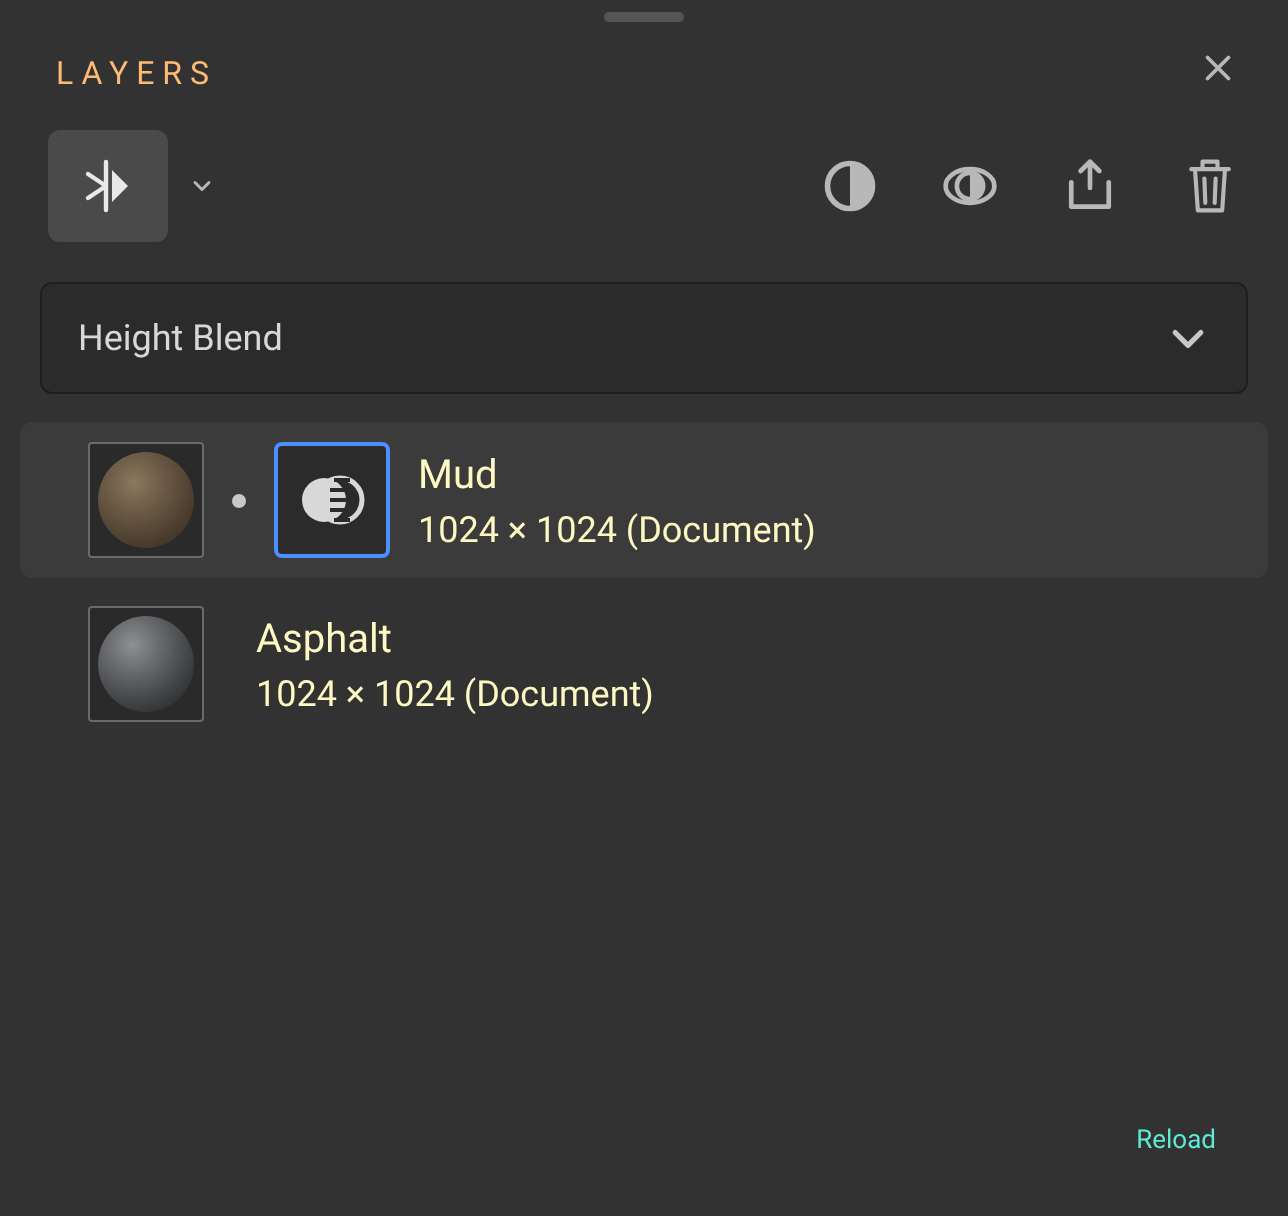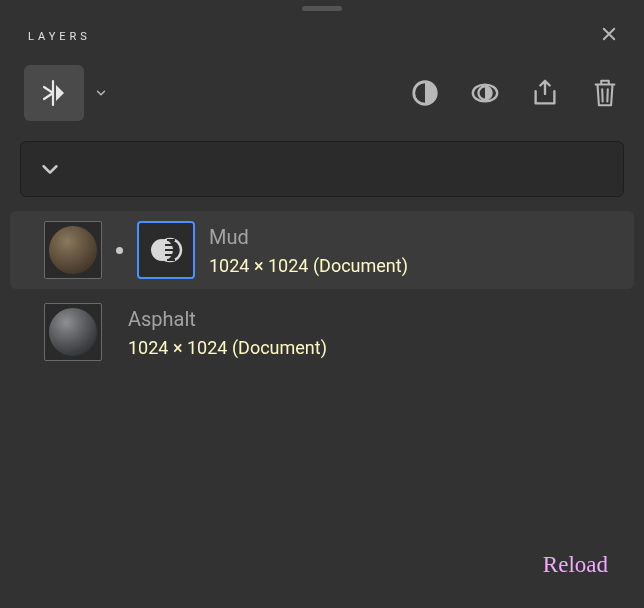--- a/index.html
+++ b/index.html
@@ -1,19 +1,19 @@
 <!DOCTYPE html>
 <html><head>
 <meta charset="utf-8">
 <style>
   * { box-sizing: border-box; }
   html,body { margin:0; padding:0; width:644px; height:608px; background:#323232; font-family:-apple-system,BlinkMacSystemFont,"Segoe UI",Roboto,sans-serif; color:#c8c8c8; overflow:hidden; }
   .handle { width:40px; height:5px; background:#555; border-radius:3px; margin:6px auto 0; }
   .header { display:flex; align-items:center; justify-content:space-between; padding:14px 26px 18px 28px; }
-  .header-title { letter-spacing:4px; font-size:11px; color:#e5e5e5; }
+  .header-title { letter-spacing:4px; font-size:16px; color:#fdba74; }
   .close-x svg { width:18px; height:18px; }
   .toolbar { display:flex; align-items:center; padding:0 24px 14px 24px; }
   .tool-main { width:60px; height:56px; border-radius:6px; background:#4a4a4a; display:flex; align-items:center; justify-content:center; }
   .tool-main svg { width:32px; height:32px; }
   .caret { margin-left:10px; display:flex; align-items:center; }
   .caret svg { width:14px; height:14px; }
   .spacer { flex:1; }
   .tool-icons { display:flex; align-items:center; gap:30px; }
   .tool-icons .ico svg { width:30px; height:30px; display:block; }
   .trash svg { width:26px; height:30px; }
@@ -24,24 +24,24 @@
   .layer { display:flex; align-items:center; padding:10px 16px 10px 44px; gap:14px; }
   .layer.selected { background:#3b3b3b; border-radius:6px; margin:0 10px 4px 10px; padding-left:34px; }
   .thumb { width:58px; height:58px; border:1px solid #6a6a6a; border-radius:2px; display:flex; align-items:center; justify-content:center; background:#2a2a2a; }
   .thumb-inner { width:48px; height:48px; border-radius:50%; }
   .mud-ball { background: radial-gradient(circle at 38% 32%, #8a7a5f 0%, #6e5d47 30%, #4a3d2e 70%, #2e2519 100%); }
   .asphalt-ball { background: radial-gradient(circle at 36% 30%, #8d8f92 0%, #6a6c6f 28%, #3f4144 65%, #1e1f21 100%); }
   .dot { width:7px; height:7px; border-radius:50%; background:#c8c8c8; }
   .mask { width:58px; height:58px; border:2px solid #4a90ff; border-radius:4px; display:flex; align-items:center; justify-content:center; background:#2b2b2b; }
   .mask svg { width:36px; height:36px; }
   .layer-text { display:flex; flex-direction:column; gap:6px; }
-  .layer-name { font-size:20px; color:#a3a3a3; }
+  .layer-name { font-size:20px; color:#fef9c3; }
   .layer-meta { font-size:18px; color:#fef9c3; }
   .layer2-text { margin-left:12px; }
-  .reload { position:absolute; bottom:30px; right:36px; color:#f0abfc; font-size:23px; cursor:pointer;font-family:Liberation Serif, serif; }
+  .reload { position:absolute; bottom:30px; right:36px; color:#5eead4; font-size:13px; cursor:pointer; }
 </style>
 </head>
 <body>
 
 <div class="handle"></div>
 
 <div class="header">
   <div class="header-title">LAYERS</div>
   <div class="close-x">
     <svg viewBox="0 0 24 24">
@@ -85,20 +85,21 @@
     </div>
     <div class="ico trash">
       <svg viewBox="0 0 28 32">
           <path d="M4 7 L24 7 M10 7 L10 3 L18 3 L18 7 M6 7 L7.5 29 L20.5 29 L22 7 M11 12 L11.5 25 M17 12 L16.5 25" stroke="#b8b8b8" stroke-width="2.2" fill="none" stroke-linecap="round" stroke-linejoin="round"></path>
         </svg>
     </div>
   </div>
 </div>
 
 <div class="blend-select">
+  <span>Height Blend</span>
   <svg viewBox="0 0 24 24">
       <path d="M5 9 L12 16 L19 9" stroke="#c8c8c8" stroke-width="2.8" fill="none" stroke-linecap="round" stroke-linejoin="round"></path>
     </svg>
 </div>
 
 <div class="layers">
 
   <div class="layer selected">
     <div class="thumb">
       <div class="thumb-inner mud-ball"></div>

